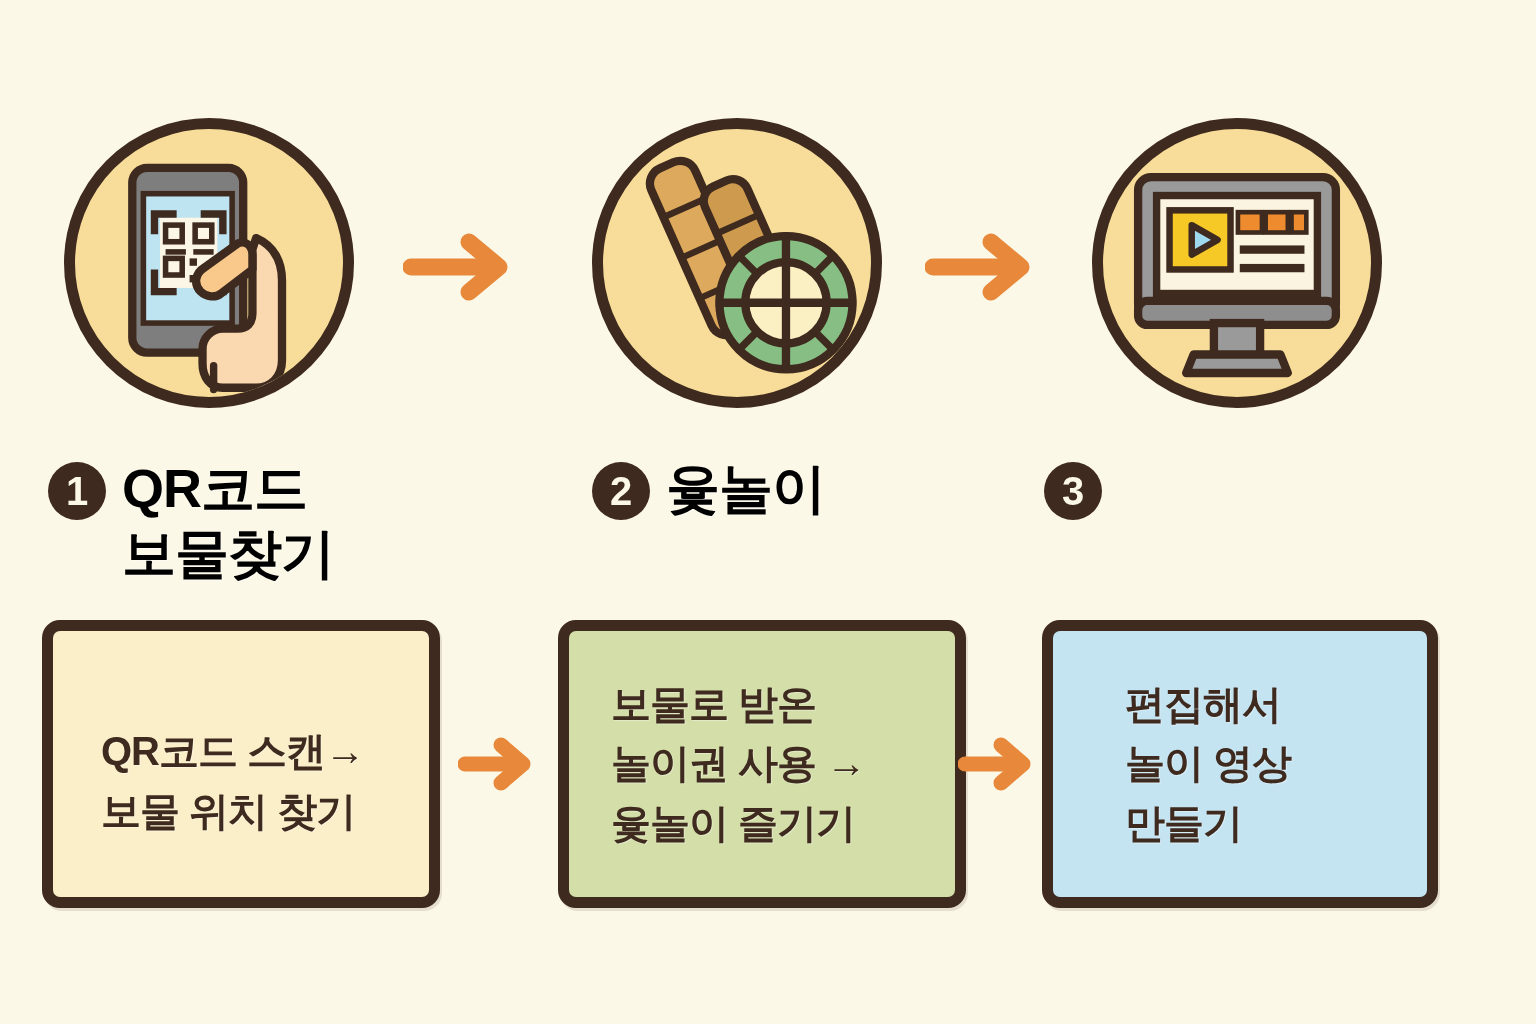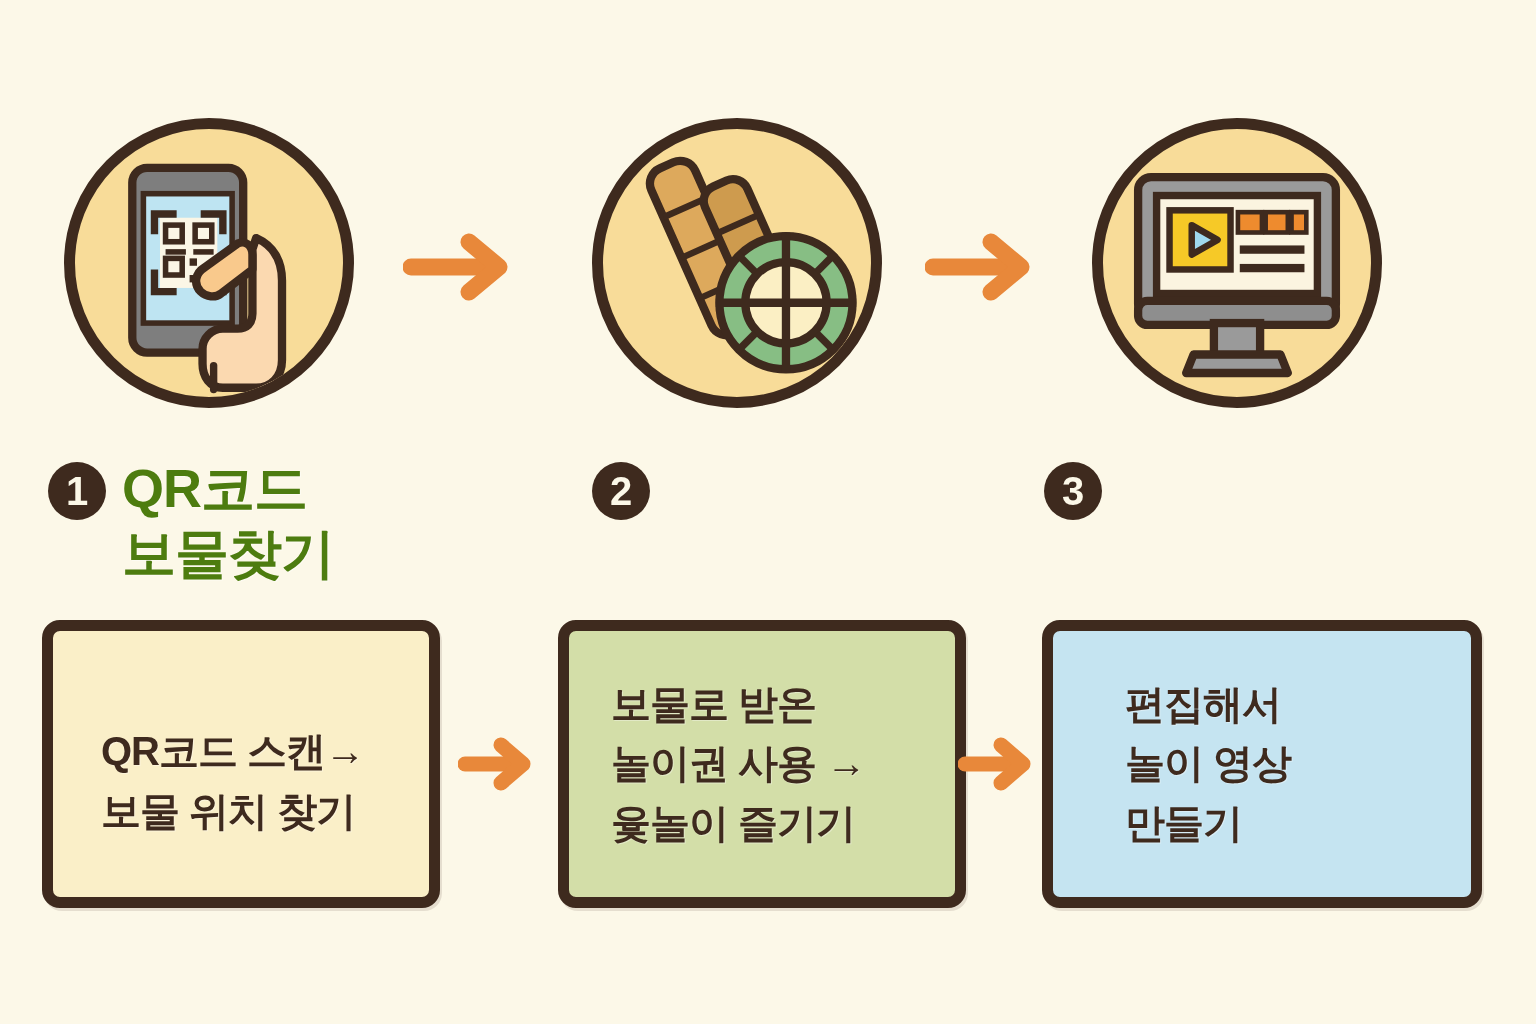--- a/index.html
+++ b/index.html
@@ -66,21 +66,21 @@
     color: #FCF8E8;
     font-size: 40px;
     font-weight: bold;
     line-height: 58px;
     text-align: center;
     flex: 0 0 auto;
     margin-top: 6px;
     letter-spacing: 0;
   }
   .step-title {
-    color: #4d7c0f;
+    color: #000000;
     font-size: 54px;
     font-weight: bold;
     line-height: 1.20;
     letter-spacing: -1px;
     white-space: pre-line;
     text-shadow: 1px 1px 0 rgba(255,255,255,0.45);
   }
 
   
   .card {
@@ -90,21 +90,21 @@
     border-radius: 18px;
     top: 620px;
     height: 288px;
     display: flex;
     align-items: center;
     padding-left: 42px;
     box-shadow: 2px 3px 0 rgba(62,42,30,0.12);
   }
   .card-1 { left: 42px;   width: 398px; background: #FAEFC8; }
   .card-2 { left: 558px;  width: 408px; background: #D3DEA8; }
-  .card-3 { left: 1042px; width: 440px; background: #C5E4F1; padding-left: 30px; }
+  .card-3 { left: 1042px; width: 396px; background: #C5E4F1; padding-left: 30px; }
 
   .card-text {
     color: #3E2A1E;
     font-size: 40px;
     font-weight: bold;
     line-height: 1.48;
     letter-spacing: -1px;
     white-space: pre-line;
     text-shadow: 1px 1px 0 rgba(255,255,255,0.35);
   }
@@ -226,20 +226,21 @@
   </div>
 
   <div class="step-head head-1">
     <div class="step-badge">1</div>
     <div class="step-title">QR코드
 보물찾기</div>
   </div>
 
   <div class="step-head head-2">
     <div class="step-badge">2</div>
+    <div class="step-title">윷놀이</div>
   </div>
 
   <div class="step-head head-3">
     <div class="step-badge">3</div>
   </div>
 
   <div class="card card-1">
     <div class="card-text">QR코드 스캔→
 보물 위치 찾기</div>
   </div>

